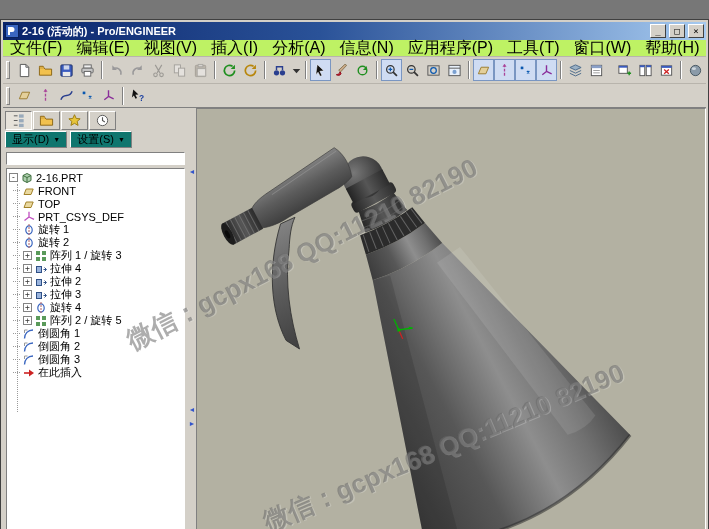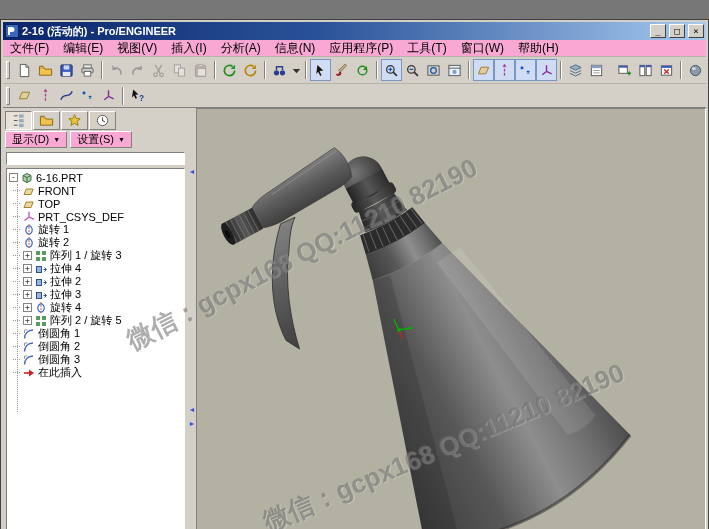--- a/index.html
+++ b/index.html
@@ -17,21 +17,21 @@
     color:#fff; font-size:11px; font-weight:bold;
   }
   .titlebar .app-ico{ width:14px; height:14px; flex:0 0 auto; }
   .titlebar .ttl{ flex:1; white-space:nowrap; overflow:hidden; }
   .winbtn{
     width:16px; height:14px; font-size:9px; line-height:11px; text-align:center;
     background:#d4d0c8; border:1px solid; border-color:#fff #404040 #404040 #fff;
     color:#000; cursor:default; font-family:"DejaVu Sans Mono", monospace;
   }
   
-  .menubar{ height:17px; display:flex; align-items:center; font-size:12px; background:#f9a8d4; border-bottom:1px solid #b8b4ac;}
+  .menubar{ height:17px; display:flex; align-items:center; font-size:16px; background:#bef264; border-bottom:1px solid #b8b4ac;}
   .menu-item{ padding:1px 7px; white-space:nowrap; }
   
   .toolbar{ display:flex; align-items:center; background:#d4d0c8; }
   .tb1{ height:27px; border-bottom:1px solid #b8b4ac; }
   .tb2{ height:24px; border-bottom:1px solid #808080; box-shadow:0 1px 0 #fff; }
   .tb-handle{ width:4px; height:18px; margin:0 4px 0 3px; border:1px solid; border-color:#fff #808080 #808080 #fff; }
   .tb-sep{ width:0; height:18px; border-left:1px solid #808080; border-right:1px solid #fff; margin:0 3px; }
   .tb-btn{
     width:21px; height:22px; display:flex; align-items:center; justify-content:center;
     background:transparent; border:1px solid transparent; padding:0; cursor:default;
@@ -43,21 +43,21 @@
   .flex-spacer{ flex:1; }
   
   .main{ display:flex; height:437px; }
   .sidebar{ width:185px; background:#d4d0c8; display:flex; flex-direction:column; }
   .nav-tabs{ height:22px; display:flex; align-items:flex-end; gap:1px; padding:1px 2px 0 2px; }
   .nav-tab{ width:27px; height:19px; display:flex; align-items:center; justify-content:center;
     background:#d4d0c8; border:1px solid; border-color:#fff #808080 #808080 #fff; padding:0; cursor:default;}
   .nav-tab.pressed{ border-color:#808080 #fff #fff #808080; background:#e6e2da;}
   .dropdown-row{ height:20px; display:flex; gap:3px; padding:1px 2px; }
   .dd-btn{ height:17px; display:flex; align-items:center; gap:4px; padding:0 6px; font-size:11px;
-    background:#f9a8d4; border:1px solid; border-color:#fff #808080 #808080 #fff; cursor:default;}
+    background:#0f766e; border:1px solid; border-color:#fff #808080 #808080 #fff; cursor:default;}
   .dd-caret{ font-size:7px; }
   .tree-filter{ height:13px; margin:2px 3px; background:#fff; border:1px solid; border-color:#808080 #fff #fff #808080; }
   .tree-box{ flex:1; margin:1px 3px 2px 3px; background:#fff; border:1px solid; border-color:#808080 #fff #fff #808080;
     overflow:hidden; position:relative; padding:2px 0 0 2px; }
   .vline{ position:absolute; left:10px; top:15px; height:228px; border-left:1px dotted #9a9a9a; }
   .tree-row{ position:relative; height:13px; display:flex; align-items:center; gap:3px; font-size:11px; white-space:nowrap; }
   .tree-row .stub{ width:7px; border-top:1px dotted #9a9a9a; margin-left:4px; flex:0 0 auto;}
   .tree-row .tbox{ width:9px; height:9px; flex:0 0 auto; background:#fff; border:1px solid #848484;
     font-size:8px; line-height:7px; text-align:center; font-family:"DejaVu Sans Mono",monospace; color:#333;}
   .tree-row .ticon{ flex:0 0 auto; display:inline-flex; line-height:0;}
@@ -470,21 +470,21 @@
       <div class="tree-box" id="tree">
         <div class="vline"></div>
       <div class="tree-row">
             <span class="tbox">-</span>
             <span class="ico ticon">
               <svg viewBox="0 0 12 12" width="12" height="12">
                 <path d="M2 3.5L6 1.5l4 2v5l-4 2-4-2z" fill="#aecfae" stroke="#3f6f3f"></path>
                 <path d="M2 3.5l4 2 4-2M6 5.5v5" fill="none" stroke="#3f6f3f"></path>
               </svg>
             </span>
-            <span class="tlabel">6-16.PRT</span>
+            <span class="tlabel">2-16.PRT</span>
           </div>
           <div class="tree-row">
             <span class="stub"></span>
             <span class="ico ticon">
               <svg viewBox="0 0 12 12" width="12" height="12">
                 <path d="M1 9.5l2.2-5.5h7L8 9.5z" fill="#ead9a0" stroke="#a2822a"></path>
               </svg>
             </span>
             <span class="tlabel">FRONT</span>
           </div>

